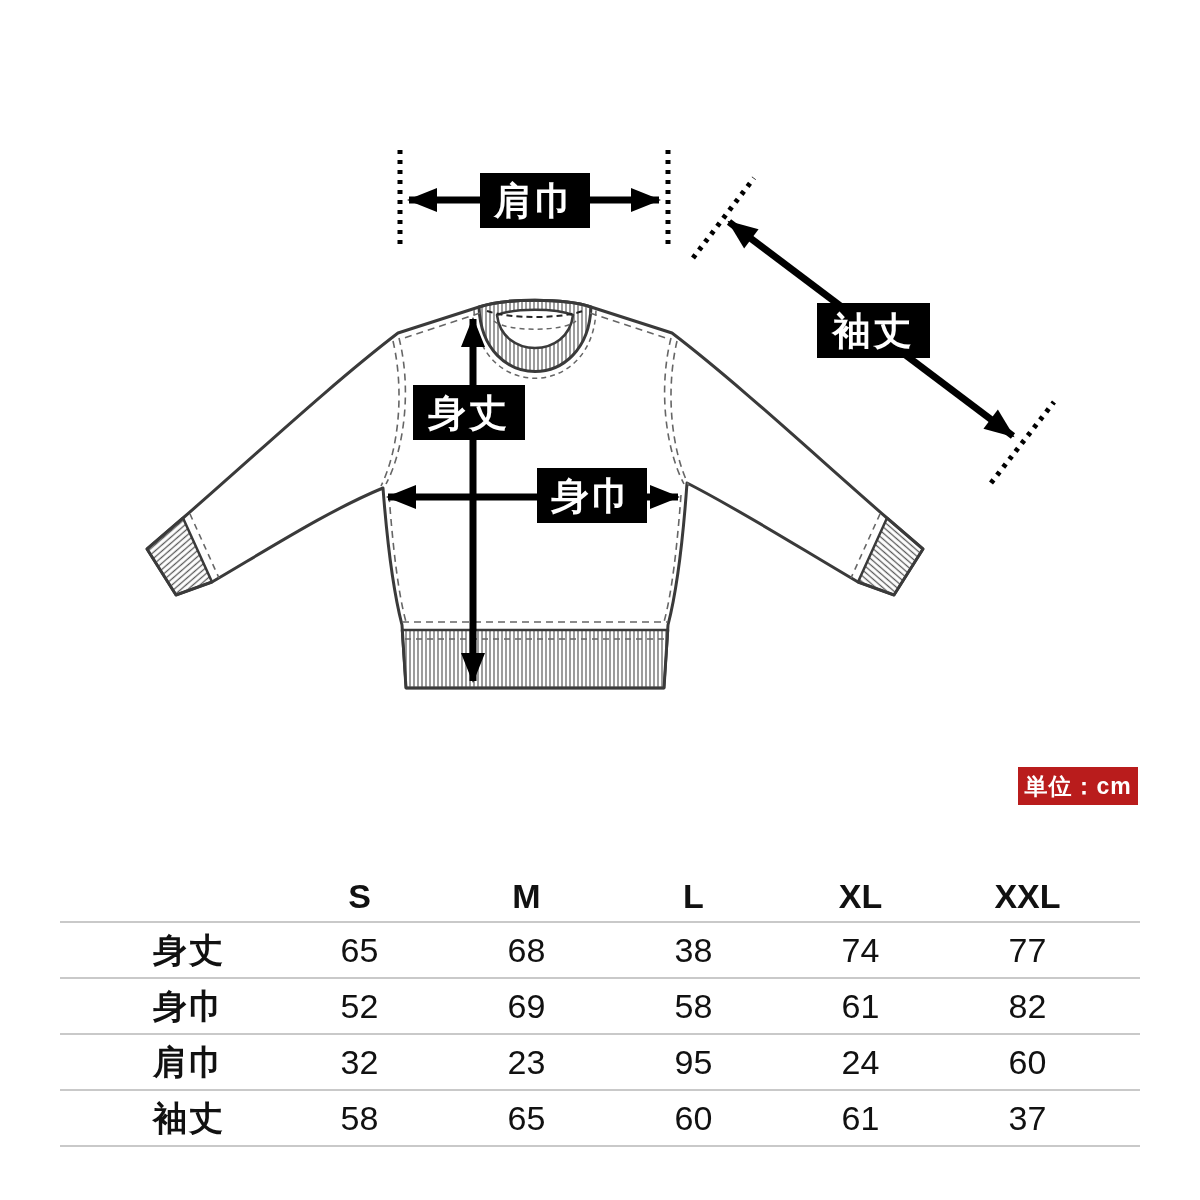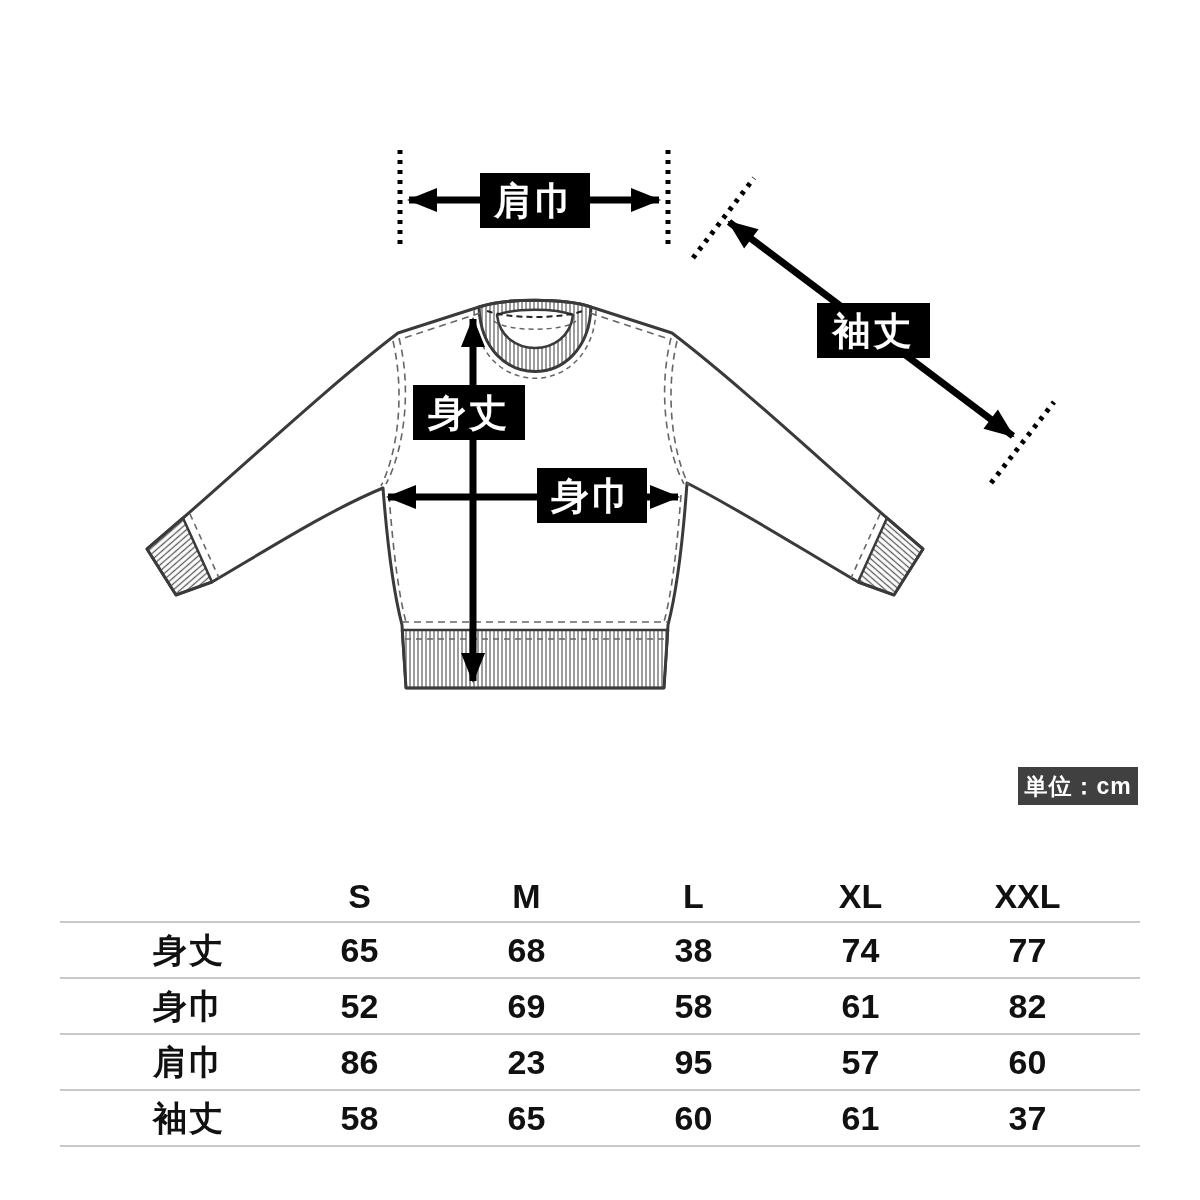--- a/index.html
+++ b/index.html
@@ -10,29 +10,29 @@
   #artwork{position:absolute;left:0;top:0;width:1200px;height:1200px;}
   .meas-label{
     position:absolute;background:#000;color:#fff;display:flex;align-items:center;justify-content:center;
     font-size:38px;font-weight:bold;letter-spacing:3px;line-height:1;
   }
   .lbl-shoulder{left:480px;top:173px;width:110px;height:55px;}
   .lbl-sleeve{left:817px;top:303px;width:113px;height:55px;}
   .lbl-length{left:413px;top:385px;width:112px;height:55px;}
   .lbl-width{left:537px;top:468px;width:110px;height:55px;}
   .unit-badge{
-    position:absolute;left:1018px;top:767px;width:120px;height:38px;background:#404040;color:#fff;
+    position:absolute;left:1018px;top:767px;width:120px;height:38px;background:#b91c1c;color:#fff;
     display:flex;align-items:center;justify-content:center;font-size:23px;font-weight:bold;letter-spacing:1px;
   }
   .size-table{position:absolute;left:60px;top:870px;width:1080px;border-bottom:2px solid #c9c9c9;}
   .t-row{display:flex;height:54px;align-items:center;border-top:2px solid #c9c9c9;}
   .t-row.hdr{height:51px;border-top:none;}
   .cell{font-size:34px;text-align:center;line-height:1;}
   .c-label{width:216px;box-sizing:border-box;padding-left:42px;font-weight:bold;letter-spacing:2px;}
-  .c-size{width:167px;font-weight:bold;}
+  .c-size{width:167px;}
   .t-row.hdr .c-size{font-weight:bold;}
 </style>
 </head>
 <body>
 
 <div id="page">
 
   <svg id="artwork" viewBox="0 0 1200 1200" xmlns="http://www.w3.org/2000/svg">
     <defs>
       <marker id="ah" markerUnits="userSpaceOnUse" markerWidth="36" markerHeight="30" refX="31" refY="15" orient="auto-start-reverse">
@@ -140,24 +140,24 @@
     <div class="t-row">
       <div class="cell c-label">身巾</div>
       <div class="cell c-size">52</div>
       <div class="cell c-size">69</div>
       <div class="cell c-size">58</div>
       <div class="cell c-size">61</div>
       <div class="cell c-size">82</div>
     </div>
     <div class="t-row">
       <div class="cell c-label">肩巾</div>
-      <div class="cell c-size">86</div>
+      <div class="cell c-size">32</div>
       <div class="cell c-size">23</div>
       <div class="cell c-size">95</div>
-      <div class="cell c-size">57</div>
+      <div class="cell c-size">24</div>
       <div class="cell c-size">60</div>
     </div>
     <div class="t-row">
       <div class="cell c-label">袖丈</div>
       <div class="cell c-size">58</div>
       <div class="cell c-size">65</div>
       <div class="cell c-size">60</div>
       <div class="cell c-size">61</div>
       <div class="cell c-size">37</div>
     </div>

